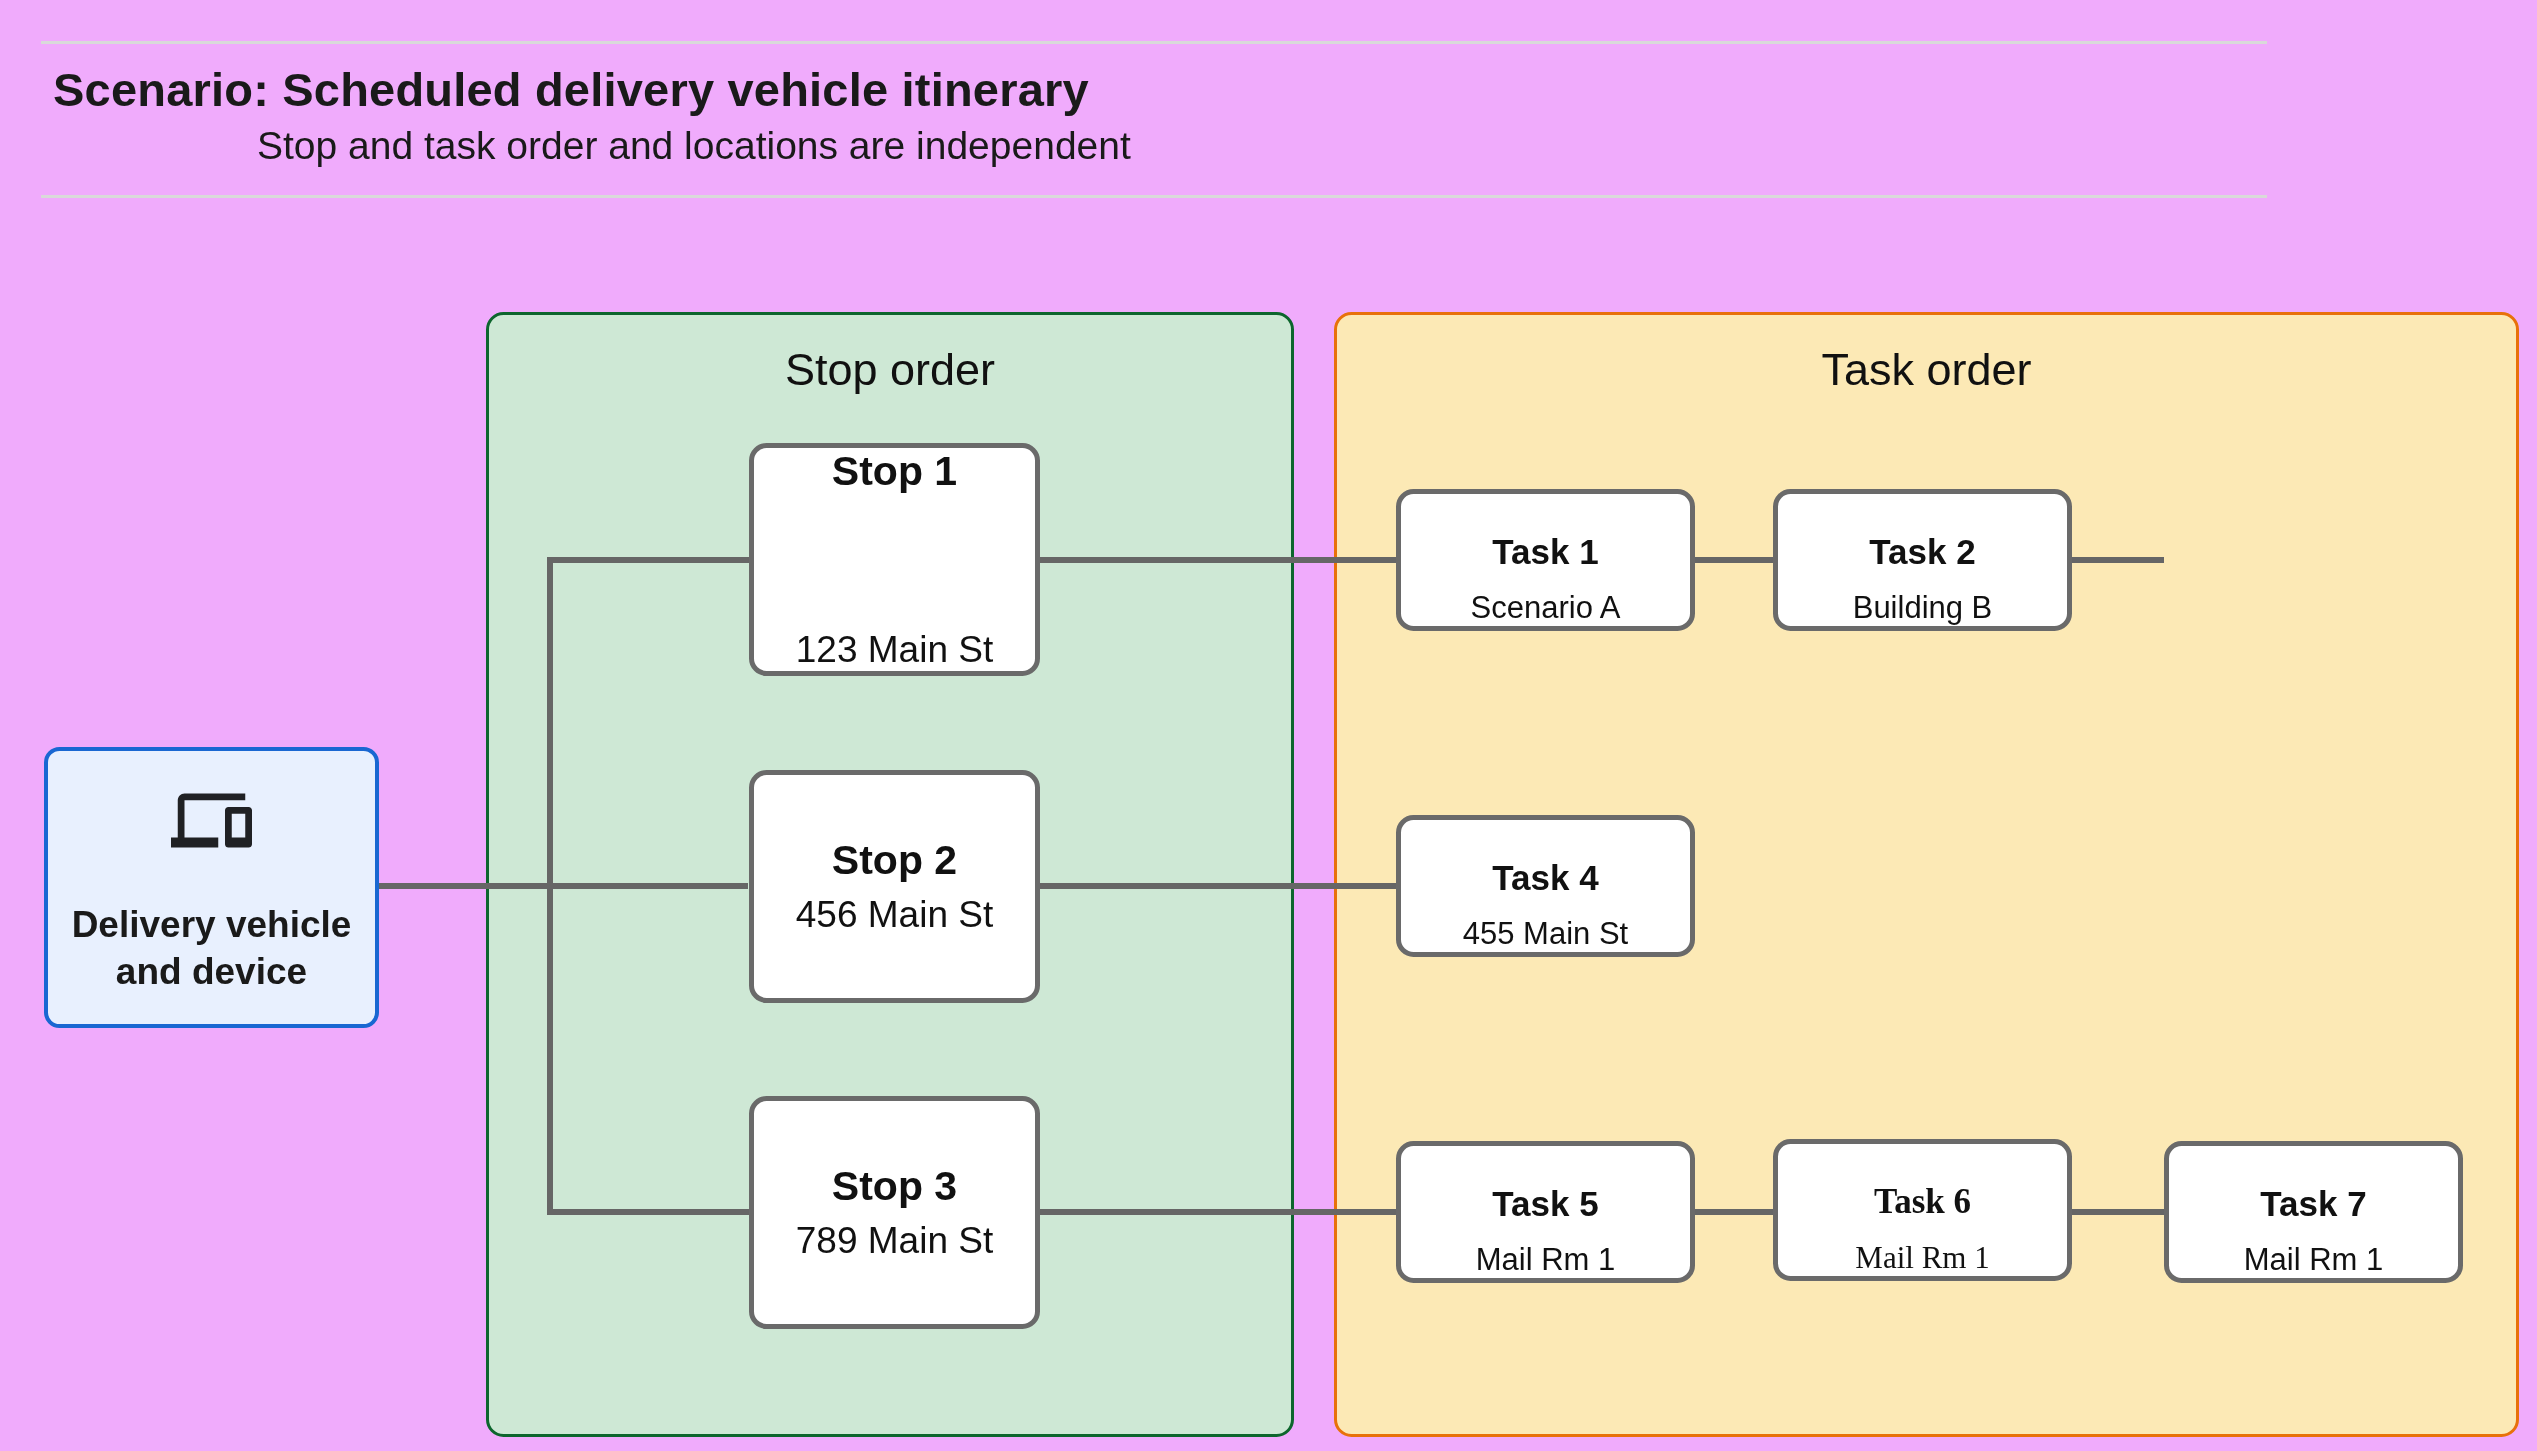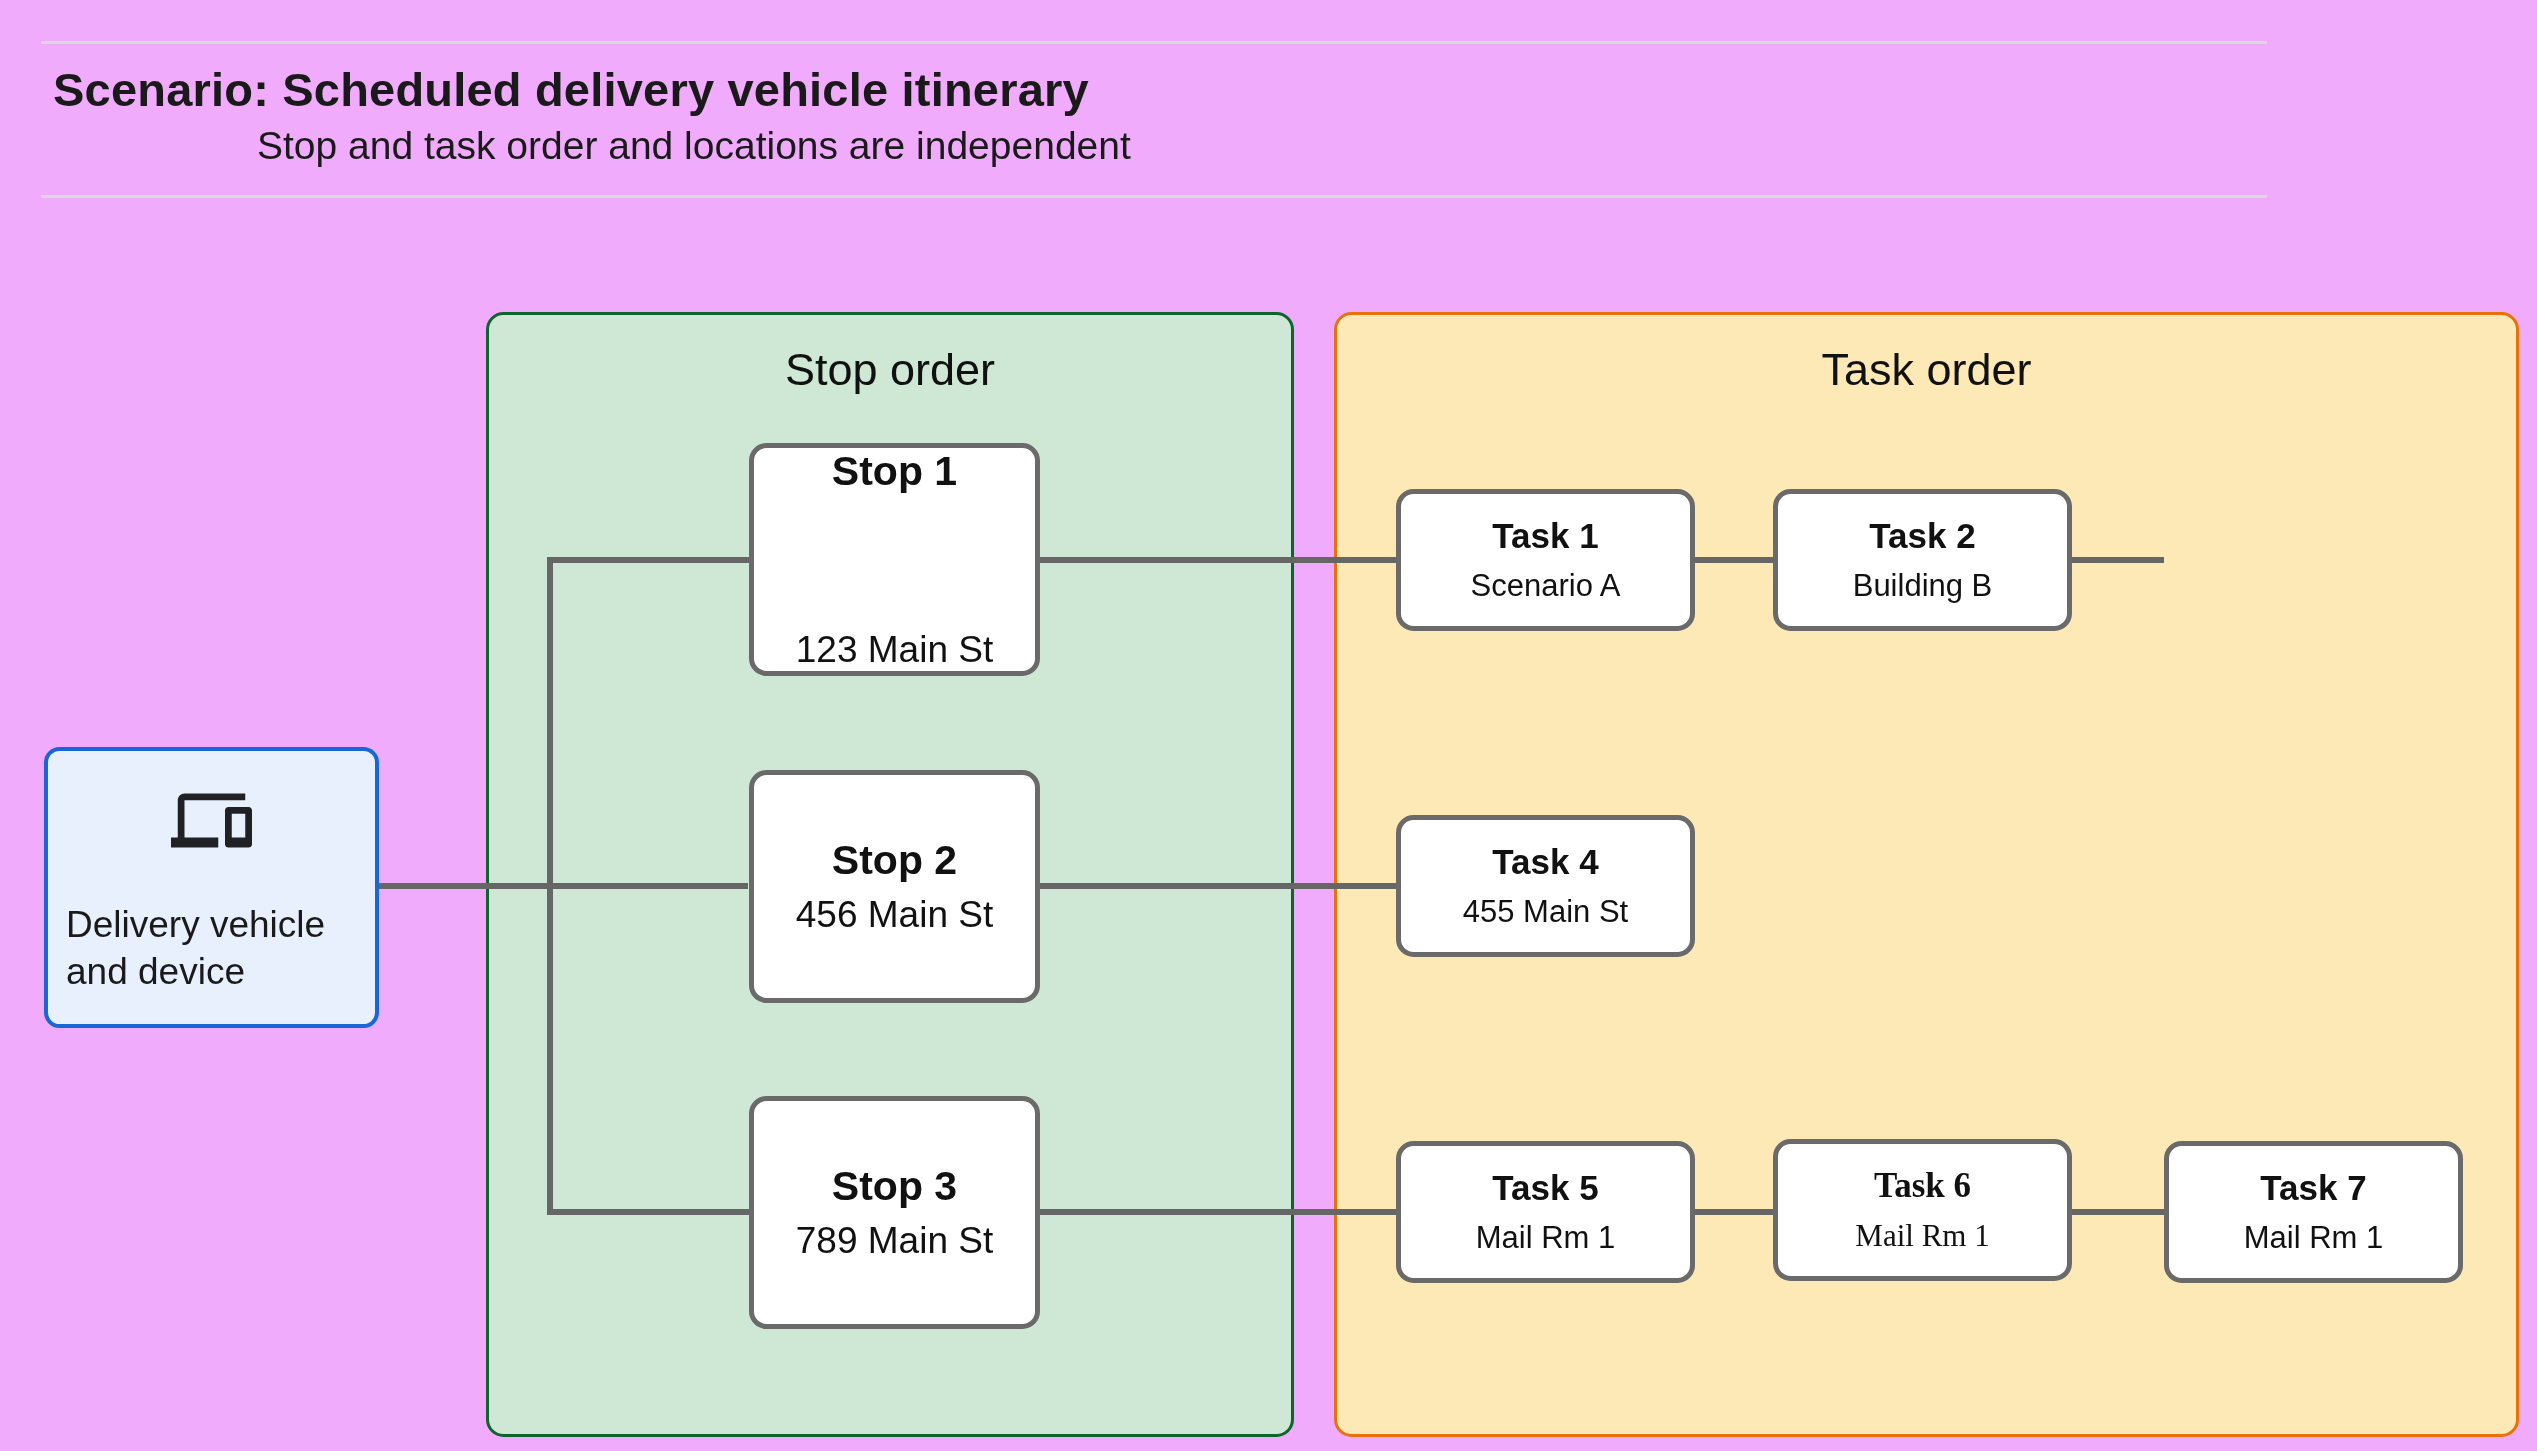--- a/index.html
+++ b/index.html
@@ -23,32 +23,32 @@
   .wire{position:absolute;background:#666666;}
   .wire.h{height:5.8px;}
   .wire.v{width:5.8px;}
 
   .node{
     position:absolute;background:#ffffff;border:5.8px solid #6a6a6a;border-radius:17.5px;
     box-sizing:border-box;display:flex;flex-direction:column;align-items:center;justify-content:center;
     text-align:center;
   }
   .node.stop{left:749px;width:291px;height:233px;gap:9.7px;}
-  .node.task{width:299px;height:142px;gap:12px;}
+  .node.task{width:299px;height:142px;gap:18px;justify-content:flex-end;}
   .stop .node-title{font-size:41px;font-weight:700;color:#111;}
   .stop .node-sub{font-size:37px;font-weight:400;color:#111;}
   .task .node-title{font-size:35px;font-weight:700;color:#111;}
   .task .node-sub{font-size:31px;font-weight:400;color:#111;}
 
   .vehicle{
     position:absolute;left:44px;top:747px;width:335px;height:281px;
     background:#e8f0fe;border:4.8px solid #1967d2;border-radius:15.5px;box-sizing:border-box;
     display:flex;flex-direction:column;align-items:center;justify-content:center;gap:41px;
   }
-  .vehicle-label{font-size:37px;font-weight:400;line-height:1.25;max-width:291px;color:#1a1a1a;}
+  .vehicle-label{font-size:37px;font-weight:700;text-align:center;line-height:1.25;max-width:291px;color:#1a1a1a;}
   .vehicle-icon svg{display:block;}
 
   
   .t0{left:1396px;top:489px;}  .t1{left:1773px;top:489px;}  .t2{left:2164px;top:489px;}
   .t3{left:1396px;top:815px;}
   .t4{left:1396px;top:1141px;} .t5{left:1773px;top:1139px;font-family:Liberation Serif, serif;} .t6{left:2164px;top:1141px;}
   
   .s0{top:443px;justify-content:space-between;} .s1{top:770px;} .s2{top:1096px;}
 </style>
 </head>

